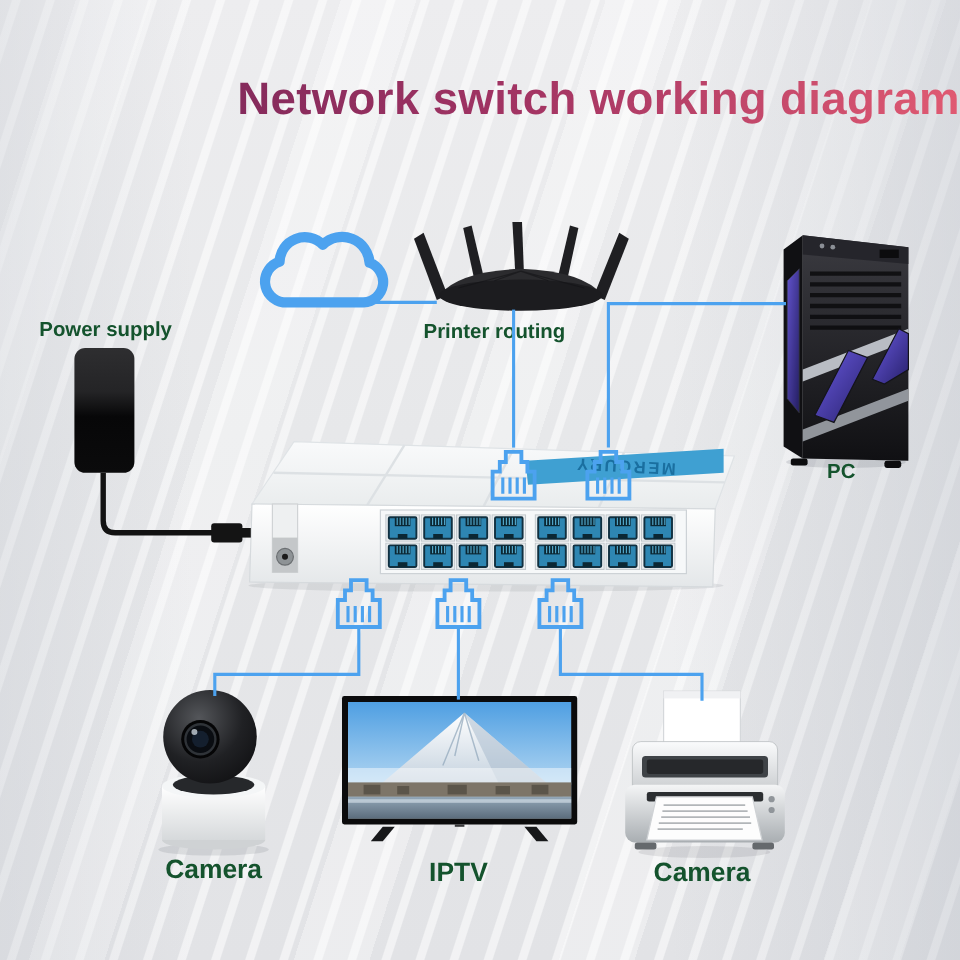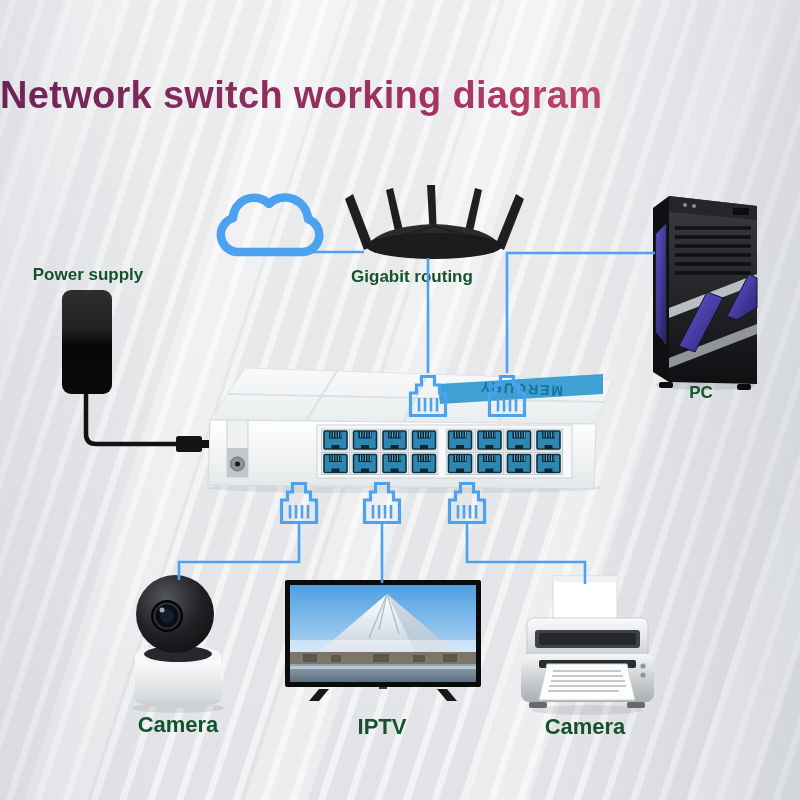--- a/index.html
+++ b/index.html
@@ -13,22 +13,22 @@
         rgba(255,255,255,0) 0px, rgba(255,255,255,0) 9px,
         rgba(255,255,255,0.55) 10px, rgba(255,255,255,0.55) 16px,
         rgba(255,255,255,0) 17px, rgba(255,255,255,0) 27px),
       repeating-linear-gradient(108deg,
         rgba(255,255,255,0) 0px, rgba(255,255,255,0) 60px,
         rgba(255,255,255,0.35) 60px, rgba(255,255,255,0.35) 120px,
         rgba(255,255,255,0) 120px, rgba(255,255,255,0) 210px),
       linear-gradient(180deg,#ededef 0%, #e7e8ea 45%, #e2e3e6 100%);
   }
   .title{
-    position:absolute;top:62px;left:0;width:800px;text-align:left;
-    font-size:38px;font-weight:700;letter-spacing:.3px;color:#a8355f;margin-top:12px;
+    position:absolute;top:62px;left:0;width:800px;text-align:right;
+    font-size:38px;font-weight:700;letter-spacing:.3px;color:#a8355f;
   }
   @supports ((-webkit-background-clip:text) or (background-clip:text)){
     .title{
       background:linear-gradient(90deg,#6d2356 0%,#a33463 55%,#e05a72 100%);
       -webkit-background-clip:text;background-clip:text;color:transparent;
     }
   }
   .dev{position:absolute;display:block;}
   .lbl{position:absolute;font-weight:700;color:#14532d;text-align:center;}
   .lbl-sm{font-size:17px;}
@@ -289,17 +289,17 @@
       <path d="M11,24 V37.5 M17,24 V37.5 M23,24 V37.5 M29,24 V37.5" stroke-width="2.6"></path>
     </g>
     <g transform="translate(447,481)">
       <path d="M2.5,41.5 V19 H8.5 V11 H13.5 V2.5 H26.5 V11 H31.5 V19 H37.5 V41.5 Z" stroke-width="3.2"></path>
       <path d="M11,24 V37.5 M17,24 V37.5 M23,24 V37.5 M29,24 V37.5" stroke-width="2.6"></path>
     </g>
   </g>
 </svg>
 
 <div class="lbl lbl-sm" style="left:18px;top:265px;width:140px;">Power supply</div>
-<div class="lbl lbl-sm" style="left:342px;top:267px;width:140px;">Gigabit routing</div>
+<div class="lbl lbl-sm" style="left:342px;top:267px;width:140px;">Printer routing</div>
 <div class="lbl lbl-sm" style="left:651px;top:383px;width:100px;">PC</div>
 <div class="lbl lbl-lg" style="left:108px;top:712px;width:140px;">Camera</div>
 <div class="lbl lbl-lg" style="left:312px;top:714px;width:140px;">IPTV</div>
 <div class="lbl lbl-lg" style="left:515px;top:714px;width:140px;">Camera</div>
 
 </body></html>

